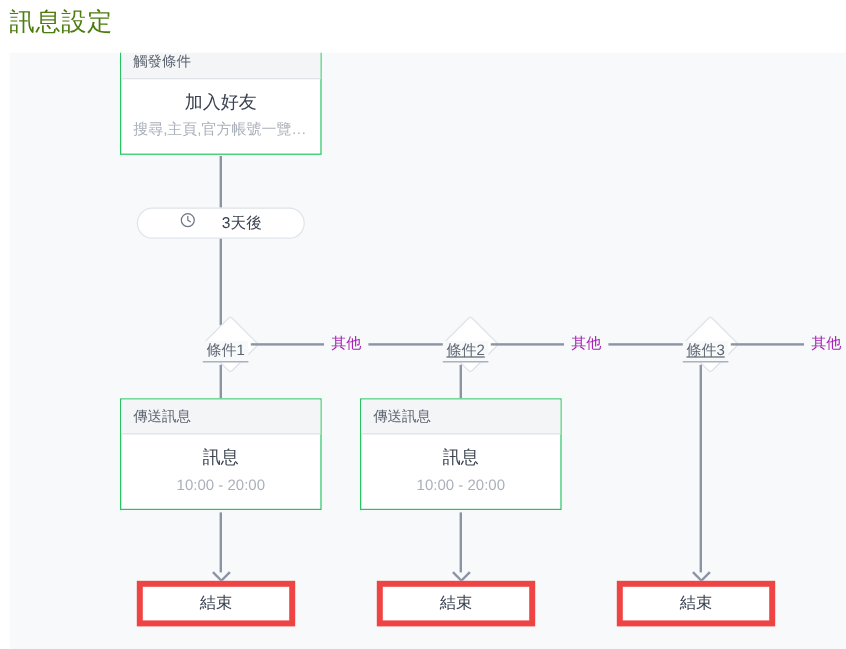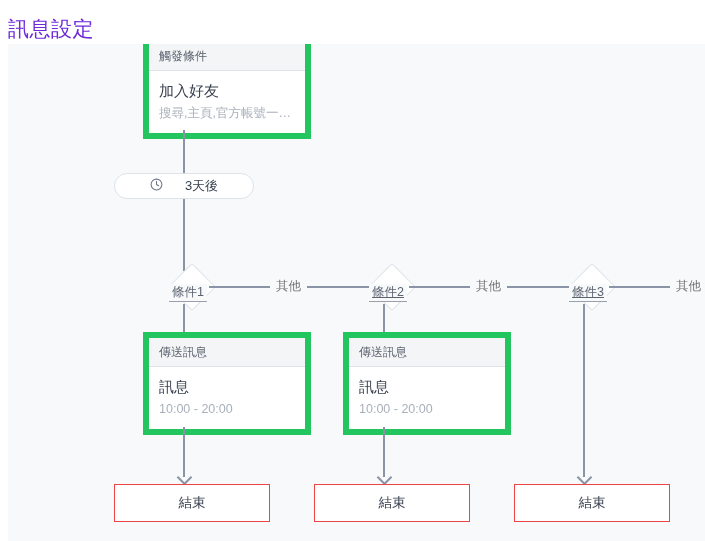--- a/index.html
+++ b/index.html
@@ -14,24 +14,24 @@
     background: #ffffff;
     font-family: "Liberation Sans", "DejaVu Sans", sans-serif;
     color: #3a4250;
     -webkit-font-smoothing: antialiased;
   }
 
   
   .page-title {
     position: absolute;
     left: 8px;
-    top: 12px;
+    top: 2px;
     font-size: 21px;
     font-weight: 400;
-    color: #6d28d9;
+    color: #4d7c0f;
     letter-spacing: 0.5px;
     line-height: 34px;
   }
 
   
   .canvas {
     position: absolute;
     left: 8px;
     top: 44px;
     width: 697px;
@@ -57,36 +57,36 @@
     height: 9px;
     border-left: 2px solid #8b93a7;
     border-bottom: 2px solid #8b93a7;
     transform: rotate(-45deg);
   }
 
   
   .node-card {
     position: absolute;
     background: #ffffff;
-    border: 6px solid #22c55e;
-    box-sizing: border-box;
-    margin-left: 43px;
+    border: 1px solid #22c55e;
+    box-sizing: border-box;
   }
   .node-card-header {
     background: #f4f5f7;
     border-bottom: 1px solid #dfe3e8;
     font-size: 12px;
     color: #5c6470;
     padding: 7px 10px 6px 10px;
     line-height: 15px;
     white-space: nowrap;
     overflow: hidden;
   }
   .node-card-body {
     padding: 9px 10px 11px 10px;
+    text-align: center;
   }
   .node-card-title {
     font-size: 15px;
     color: #3a4250;
     line-height: 22px;
     white-space: nowrap;
     overflow: hidden;
     text-overflow: ellipsis;
   }
   .node-card-sub {
@@ -145,45 +145,45 @@
   }
   .d1 { left: 167px; top: 226px; }
   .d2 { left: 367px; top: 226px; }
   .d3 { left: 567px; top: 226px; }
 
   
   .edge-label {
     position: absolute;
     font-size: 12.5px;
     line-height: 16px;
-    color: #737373;
+    color: #a21caf;
     background: #f7f9fb;
     padding: 0 6px;
     white-space: nowrap;
     text-align: right;
   }
   .branch-label {
     position: absolute;
     font-size: 12.5px;
     line-height: 16px;
     color: #5c6470;
     background: #f7f9fb;
     padding: 0 3px 1px 3px;
     border-bottom: 1px solid #9aa1ad;
     white-space: nowrap;
     cursor: pointer;
   }
 
   
   .end-node {
     position: absolute;
-    width: 156px;
+    width: 132px;
     height: 38px;
     background: #ffffff;
-    border: 1px solid #ef4444;
+    border: 5px solid #ef4444;
     box-sizing: border-box;
     display: flex;
     align-items: center;
     justify-content: center;
     font-size: 13.5px;
     color: #3a4250;
   }
   .e1 { left: 106px; top: 440px; }
   .e2 { left: 306px; top: 440px; }
   .e3 { left: 506px; top: 440px; }

